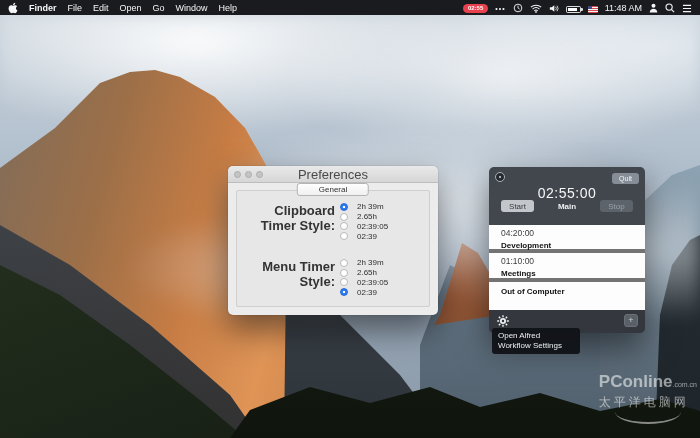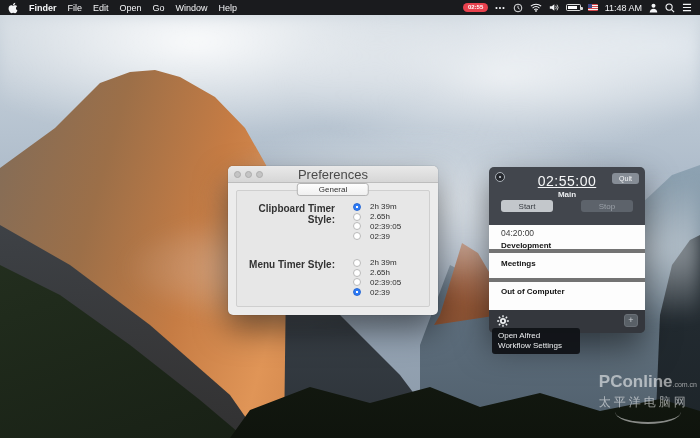--- a/index.html
+++ b/index.html
@@ -11,21 +11,21 @@
 
   
   .menubar{
     position:absolute; top:0; left:0; right:0; height:15px; z-index:60;
     background:#1a1b1e; color:#f4f5f7; display:flex; align-items:center;
     padding:0 8px; font-size:9px;
   }
   .mb-left{ display:flex; align-items:center; gap:11px; }
   .mb-item{ white-space:nowrap; cursor:default; }
   .mb-item.app{ font-weight:bold; }
-  .mb-right{ margin-left:auto; display:flex; align-items:center; gap:7px; }
+  .mb-right{ margin-left:auto; display:flex; align-items:flex-end; gap:7px; }
   .badge{
     background:#e8414d; color:#fff; font-size:6px; font-weight:bold;
     border-radius:5px; padding:1px 5px; line-height:7px;
   }
   .dots{ font-size:7px; letter-spacing:1px; line-height:8px; }
   .battery{ position:relative; width:15px; height:7px; border:1px solid rgba(255,255,255,.85); border-radius:1.5px; }
   .battery::before{ content:""; position:absolute; left:1px; top:1px; bottom:1px; width:9px; background:#fff; }
   .battery::after{ content:""; position:absolute; right:-3px; top:1.5px; width:2px; height:3px; background:rgba(255,255,255,.85); border-radius:0 1px 1px 0; }
   .flag{ position:relative; width:10px; height:7px; background:repeating-linear-gradient(180deg,#d5494d 0 1px,#f5f5f5 1px 2px); border-radius:1px; overflow:hidden; }
   .flag::before{ content:""; position:absolute; left:0; top:0; width:4.5px; height:3.5px; background:#3b4a8c; }
@@ -98,44 +98,44 @@
   .light{ width:7px; height:7px; border-radius:50%; background:#c4c4c4; border:1px solid #adadad; }
   .pref-title{ font-size:13px; color:#4a4a4a; }
   .pref-inner{ position:absolute; left:8px; right:8px; top:24px; bottom:8px; background:#e7e7e7; border:1px solid #cfcfcf; border-radius:2px; }
   .tab-btn{
     position:absolute; left:50%; transform:translateX(-50%); top:17px; z-index:2;
     padding:1px 21px; font-size:8px; color:#2f2f2f;
     background:linear-gradient(#fefefe,#f0f0f0); border:1px solid #b4b4b4; border-radius:3px;
   }
   .grp{ position:absolute; left:12px; display:flex; z-index:2; }
   .grp1{ top:36px; } .grp2{ top:92px; }
-  .grp-label{ width:95px; text-align:right; font-weight:bold; font-size:10px; color:#333; margin-right:18px; padding-top:1px; }
+  .grp-label{ width:95px; text-align:right; font-weight:bold; font-size:13px; color:#333; margin-right:5px; padding-top:1px; }
   .opts{ display:flex; flex-direction:column; }
   .opt-row{ display:flex; align-items:center; height:9.8px; gap:9px; cursor:default; }
   .radio{ width:8px; height:8px; border-radius:50%; background:#fff; border:1px solid #b9b9b9; flex:0 0 8px; }
   .radio.sel{ background:radial-gradient(circle,#fff 0 1.4px,#2e7bf6 1.5px); border-color:#2266d6; }
   .opt-label{ font-size:8px; color:#2e2e2e; }
 
   
   .panel{
     position:absolute; left:489px; top:152px; width:156px; height:166px; z-index:20;
     background:#42464d; border-radius:5px; box-shadow:0 14px 32px rgba(0,0,0,.5);
   }
   .panel-header{ position:relative; height:58px; }
   .dot-btn{
     position:absolute; left:6px; top:5px; width:10px; height:10px; border-radius:50%;
     border:1.5px solid #a9afb6; background:radial-gradient(circle,#a9afb6 0 1px,#26292e 1.2px);
   }
   .quit-btn{
     position:absolute; right:6px; top:6px; width:27px; height:11px; border-radius:3px;
     background:#868d96; color:#f4f5f7; font-size:7px; display:flex; align-items:center; justify-content:center;
   }
-  .main-time{ text-align:center; padding-top:6px; font-size:14px; color:#f6f7f8; letter-spacing:.5px;text-decoration:underline; }
+  .main-time{ text-align:center; padding-top:18px; font-size:14px; color:#f6f7f8; letter-spacing:.5px; }
   .main-name{ text-align:center; font-size:8px; font-weight:bold; color:#eceef0; margin-top:1px; }
-  .pbtn{ position:absolute; top:33px; width:52px; height:12px; border-radius:3px; font-size:8px; display:flex; align-items:center; justify-content:center; }
+  .pbtn{ position:absolute; top:33px; width:33px; height:12px; border-radius:3px; font-size:8px; display:flex; align-items:center; justify-content:center; }
   .start-btn{ left:12px; background:#c3c7cb; color:#383c42; }
   .stop-btn{ right:12px; background:#5d636b; color:#9aa0a8; }
   .panel-list{ position:absolute; top:58px; left:0; right:0; height:85px; background:#fdfdfd; }
   .t-row{ height:28.33px; padding:3px 0 0 12px; border-bottom:4px solid #737373; }
   .t-row:last-child{ border-bottom:none; }
   .t-time{ font-size:8.5px; color:#3d3d3d; }
   .t-label{ font-size:8px; font-weight:bold; color:#121212; margin-top:2.5px; }
   .panel-bottom{ position:absolute; left:0; right:0; bottom:0; height:23px; background:#34373d; border-radius:0 0 5px 5px; }
   .gear-btn{ position:absolute; left:7px; top:4px; width:14px; height:14px; }
   .add-btn{
@@ -304,20 +304,21 @@
         <div class="main-name">Main</div>
         <div class="pbtn start-btn">Start</div>
         <div class="pbtn stop-btn">Stop</div>
       </div>
       <div class="panel-list">
         <div class="t-row">
           <div class="t-time">04:20:00</div>
           <div class="t-label">Development</div>
         </div>
         <div class="t-row">
+          <div class="t-time">01:10:00</div>
           <div class="t-label">Meetings</div>
         </div>
         <div class="t-row">
           <div class="t-label">Out of Computer</div>
         </div>
       </div>
       <div class="panel-bottom">
         <span class="gear-btn">
           <svg width="14" height="14" viewBox="0 0 24 24">
             <path stroke="#eef1f3" stroke-width="2.4" d="M12 2v3.4M12 18.6V22M2 12h3.4M18.6 12H22M4.9 4.9l2.4 2.4M16.7 16.7l2.4 2.4M19.1 4.9l-2.4 2.4M7.3 16.7l-2.4 2.4"></path>

